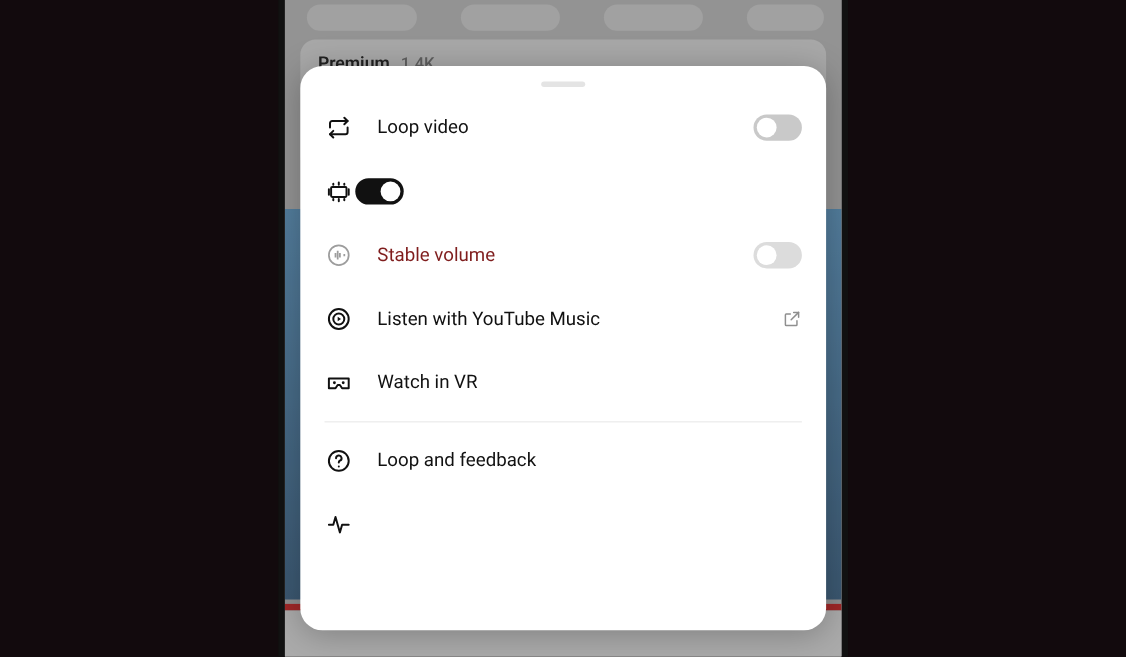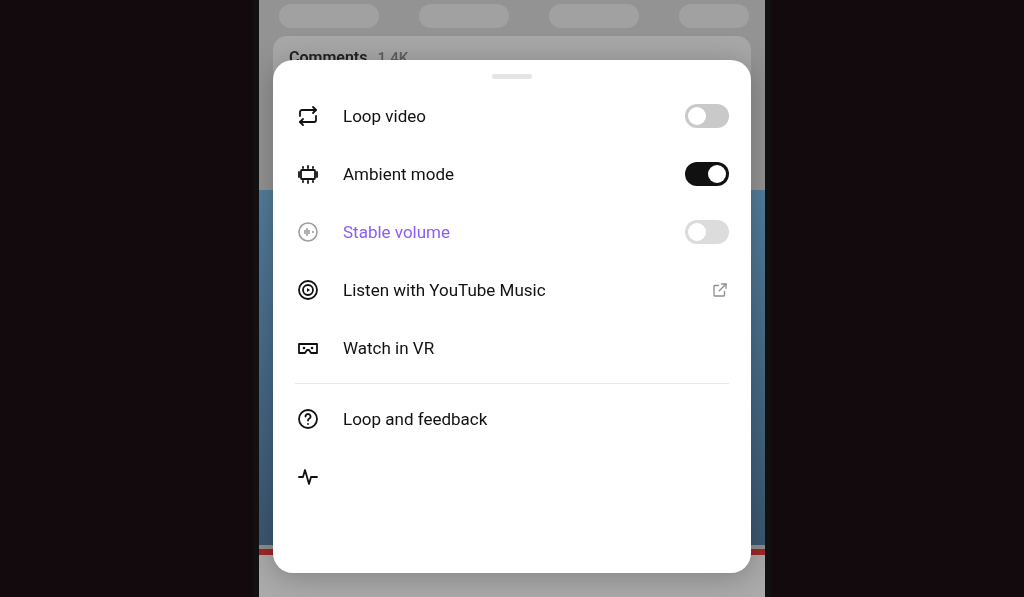--- a/index.html
+++ b/index.html
@@ -56,21 +56,21 @@
   }
   .row {
     display:flex; align-items:center;
     height:58px; padding:0 22px;
     cursor:pointer;
   }
   .row .ic { width:26px; height:26px; flex:0 0 26px; display:flex; align-items:center; justify-content:center; }
   .row .ic svg { width:24px; height:24px; }
   .row .lbl { margin-left:22px; font-size:17px; color:#111; flex:1; }
   .row .trail { width:46px; display:flex; justify-content:flex-end; align-items:center;}
-  .row.disabled .lbl { color:#8b5cf6; }
+  .row.disabled .lbl { color:#7f1d1d; }
   .row.disabled .ic svg { stroke:#9d9d9d; color:#9d9d9d; }
   .toggle {
     width:44px; height:24px; border-radius:14px; position:relative;
     background:#c9c9c9;
   }
   .toggle .knob {
     width:18px; height:18px; border-radius:50%; background:#fff;
     position:absolute; top:3px; left:3px;
     transition: left .15s;
   }
@@ -91,21 +91,21 @@
     <div class="bg-blue"></div>
     <div class="bg-red"></div>
     <div class="bg-white"></div>
 
     <div class="pill p1"></div>
     <div class="pill p2"></div>
     <div class="pill p3"></div>
     <div class="pill p4"></div>
 
     <div class="comments-card">
-      <span class="comments-title">Comments</span>
+      <span class="comments-title">Premium</span>
       <span class="comments-count">1.4K</span>
     </div>
 
     <div class="dim-overlay"></div>
 
     <div class="sheet">
       <div class="grabber"></div>
 
       <div class="row">
         <span class="ic">
@@ -124,21 +124,20 @@
         </span>
       </div>
 
       <div class="row">
         <span class="ic">
           <svg viewBox="0 0 24 24" fill="none" stroke="#111" stroke-width="1.8" stroke-linecap="round">
               <rect x="5" y="8" width="14" height="9" rx="1"></rect>
               <path d="M3 10v5M21 10v5M7 5v1M12 4v2M17 5v1M7 20v-1M12 21v-2M17 20v-1"></path>
             </svg>
         </span>
-        <span class="lbl">Ambient mode</span>
         <span class="trail">
           <span class="toggle on">
               <span class="knob"></span>
             </span>
         </span>
       </div>
 
       <div class="row disabled">
         <span class="ic">
           <svg viewBox="0 0 24 24" fill="none" stroke="#9d9d9d" stroke-width="1.6">

